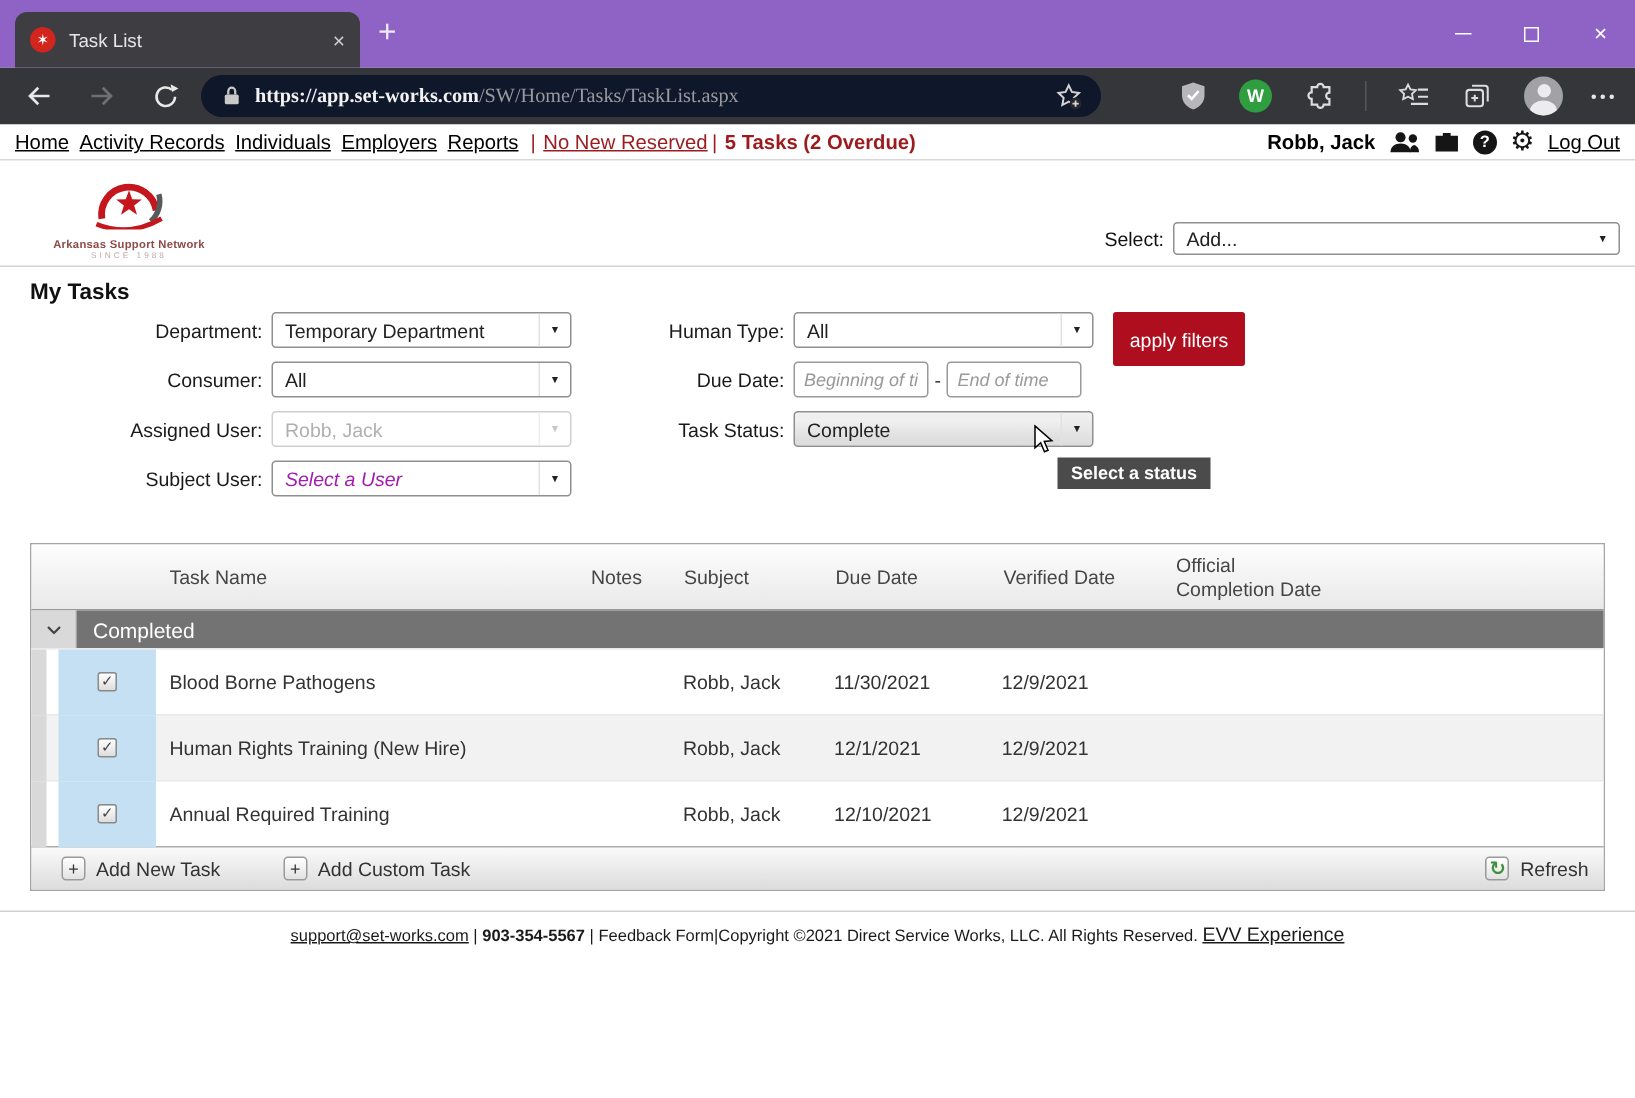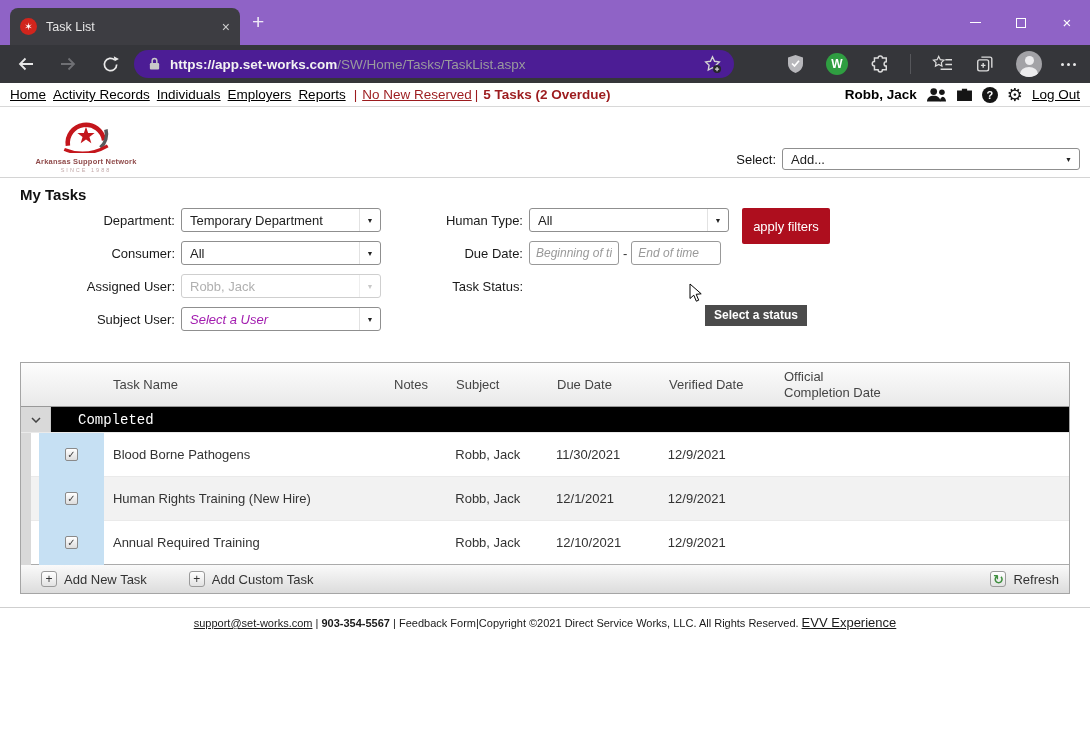--- a/index.html
+++ b/index.html
@@ -14,21 +14,21 @@
   .newtab { position:absolute; left:252px; top:10px; color:#efeaf7; font-size:21px; font-weight:300; }
   .win-controls { position:absolute; right:0; top:0; height:45px; display:flex; }
   .win-btn { width:46px; display:flex; align-items:center; justify-content:center; color:#fff; }
   .glyph-min { width:11px; height:1px; background:#fff; }
   .glyph-max { width:10px; height:10px; border:1px solid #fff; }
   .glyph-close { font-size:15px; line-height:1; }
 
   .toolbar { height:38px; background:#35363a; display:flex; align-items:center; padding:0 14px; }
   .chrome-icon { display:flex; align-items:center; justify-content:center; width:24px; height:24px; flex:0 0 auto; }
   .back { margin-right:18px; } .fwd { margin-right:18px; } .reload { margin-right:12px; }
-  .addr { width:600px; height:28px; background:#4c1d95; border-radius:14px; display:flex; align-items:center; padding:0 10px 0 14px; }
+  .addr { width:600px; height:28px; background:#0f172a; border-radius:14px; display:flex; align-items:center; padding:0 10px 0 14px;font-family:Liberation Serif, serif; }
   .url { font-size:13.5px; margin-left:9px; flex:1; white-space:nowrap; overflow:hidden; }
   .url .domain { color:#f2f2f2; font-weight:bold; }
   .url .path { color:#9a9a9e; }
   .tb-right { margin-left:auto; display:flex; align-items:center; gap:19px; }
   .tb-sep { width:1px; height:20px; background:#56575b; }
   .webroot { width:22px; height:22px; border-radius:50%; background:#2f9e41; color:#fff; font-size:12px; font-weight:bold; display:flex; align-items:center; justify-content:center; }
   .avatar { width:26px; height:26px; border-radius:50%; background:#a2a2a6; position:relative; overflow:hidden; }
   .avatar .head { position:absolute; left:8.5px; top:5px; width:9px; height:9px; border-radius:50%; background:#ececee; }
   .avatar .body { position:absolute; left:4px; top:16px; width:18px; height:14px; border-radius:50%; background:#ececee; }
   .dots { display:flex; gap:3px; }
@@ -84,21 +84,21 @@
   
   .task-table { margin:31px 20px 0; width:1050px; border:1px solid #a5a5a5; }
   .thead { display:flex; align-items:center; height:44px; background:linear-gradient(#fdfdfd,#e9e9e9); border-bottom:1px solid #999; font-size:13px; color:#454545; }
   .th, .td { white-space:nowrap; overflow:hidden; }
   .c-collapse { width:30px; } .c-check { width:62px; }
   .c-task { width:281px; } .c-notes { width:62px; } .c-subject { width:101px; }
   .c-due { width:112px; } .c-staff { width:142px; line-height:16px; } .c-verified { width:115px; }
   .c-official { width:145px; line-height:16px; }
   .group-row { display:flex; height:25px; }
   .group-gutter { width:30px; background:#d9d9d9; display:flex; align-items:center; justify-content:center; border-right:1px solid #c9c9c9; }
-  .group-bar { flex:1; background:#000000; color:#fff; font-size:14px; display:flex; align-items:center; padding-left:27px;font-family:Liberation Mono, monospace; }
+  .group-bar { flex:1; background:#737373; color:#fff; font-size:14px; display:flex; align-items:center; padding-left:11px; }
   .trow { display:flex; height:44px; align-items:center; font-size:13px; color:#333; background:#fff; border-top:1px solid #eaeaea; }
   .trow.alt { background:#f2f2f2; }
   .row-gutter { width:10px; background:#d9d9d9; height:44px; flex:0 0 auto; }
   .row-gap1 { width:8px; height:44px; } .row-gap2 { width:9px; height:44px; }
   .check-cell { width:65px; height:44px; background:#c6e0f3; display:flex; align-items:center; justify-content:center; flex:0 0 auto; }
   .checkbox { width:13px; height:13px; border:1px solid #8a8a8a; border-radius:2px; background:linear-gradient(#fff,#ddd); display:flex; align-items:center; justify-content:center; font-size:10px; color:#444; line-height:1; }
   .table-toolbar { display:flex; align-items:center; height:29px; background:linear-gradient(#fafafa,#dcdcdc); border-top:1px solid #ababab; padding:0 10px 0 20px; font-size:13px; color:#333; }
   .tool-btn { display:flex; align-items:center; cursor:pointer; }
   .tool-btn.first { margin-right:42px; }
   .plus-box { width:16px; height:16px; border:1px solid #9a9a9a; border-radius:3px; background:linear-gradient(#fff,#e2e2e2); display:flex; align-items:center; justify-content:center; font-size:12px; color:#333; margin-right:7px; line-height:1; }
@@ -293,20 +293,24 @@
       </div>
     </div>
     <div class="f-row rcol" style="top:33px">
       <span class="f-label">Due Date:</span>
       <input class="f-input" style="margin-left: 6px;" placeholder="Beginning of time">
       <span class="f-dash">-</span>
       <input class="f-input" placeholder="End of time" style="">
     </div>
     <div class="f-row rcol" style="top:66px">
       <span class="f-label">Task Status:</span>
+      <div class="dd hovered">
+        <span class="dd-text">Complete</span>
+        <span class="dd-arrow">▼</span>
+      </div>
     </div>
 
     <button class="apply-btn">apply filters</button>
     <div class="tooltip">Select a status</div>
     <svg class="cursor" width="14" height="20" viewBox="0 0 14 20">
       <path d="M1 1 L1 15.5 L4.8 12.2 L7.3 18.2 L9.7 17.2 L7.2 11.3 L12.2 10.8 Z" fill="#fff" stroke="#000" stroke-width="1"></path>
     </svg>
   </div>
 
   <div class="task-table">

